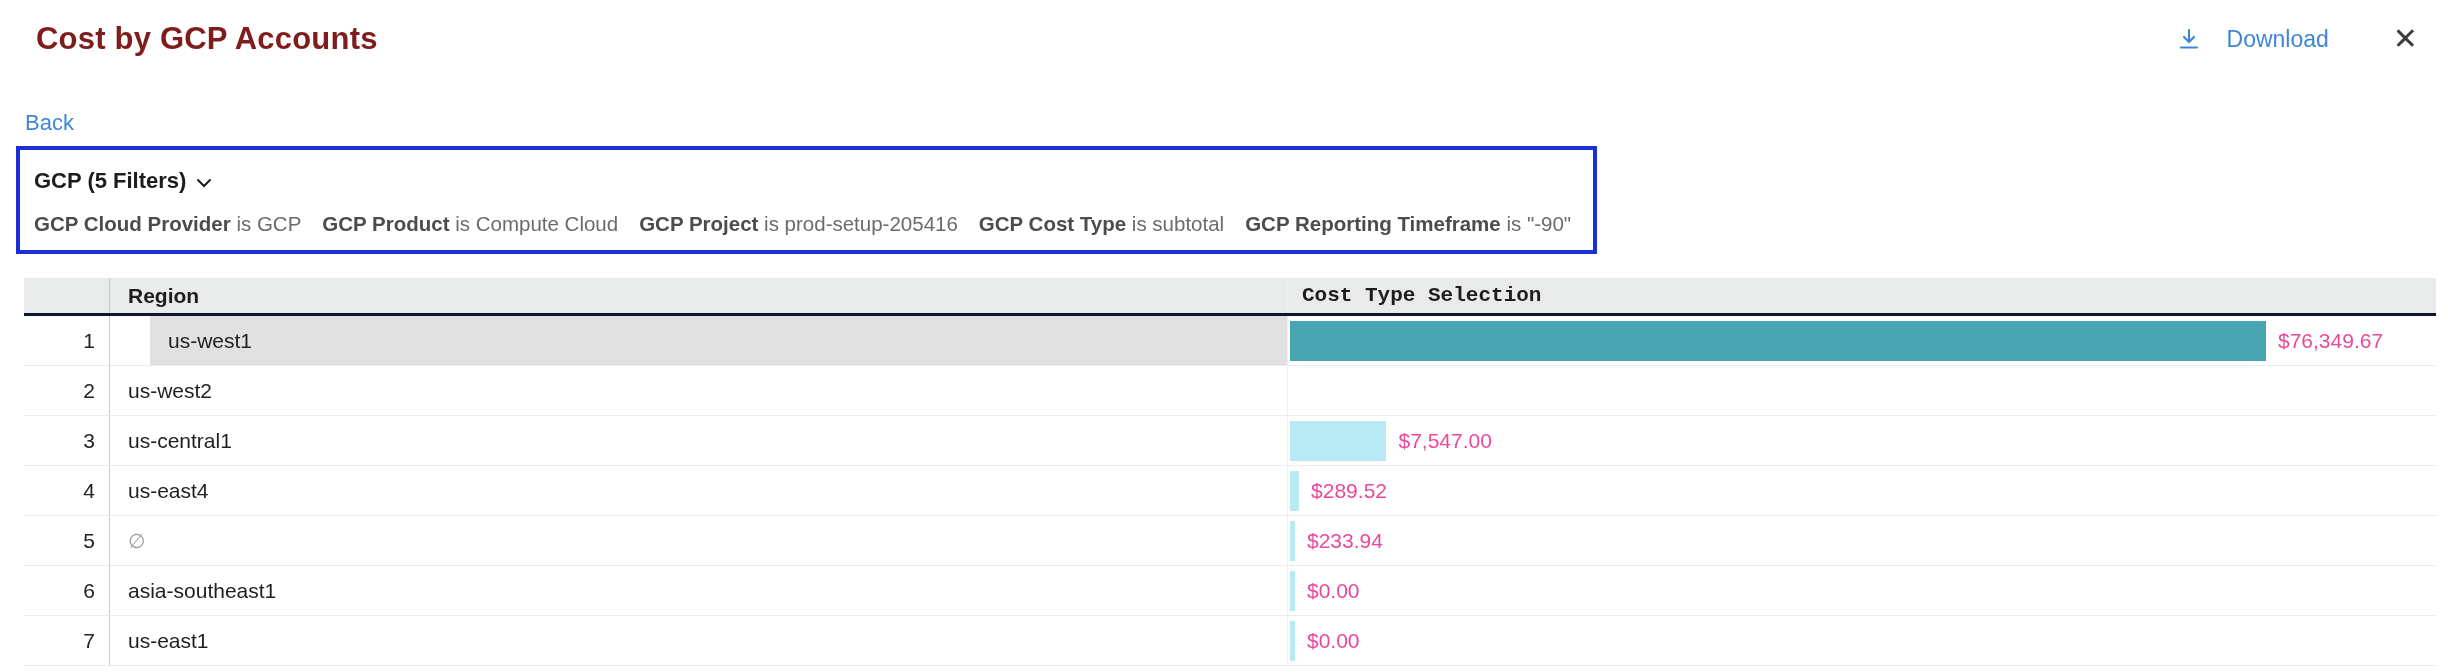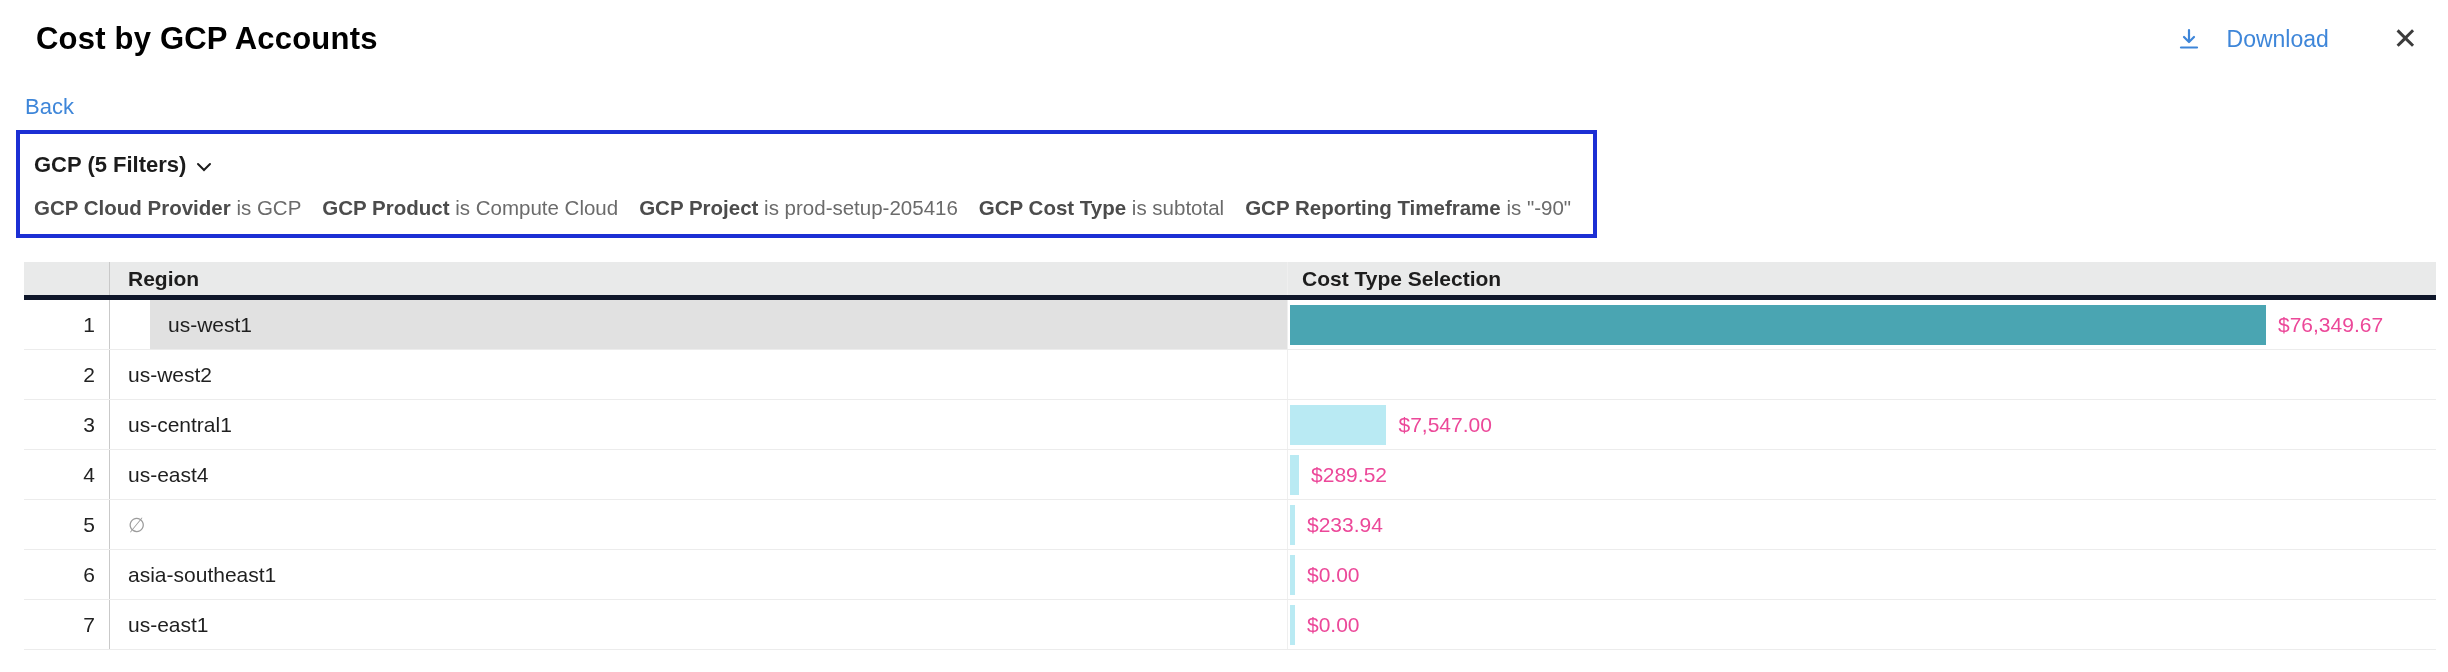--- a/index.html
+++ b/index.html
@@ -9,55 +9,55 @@
     --bar-secondary:#B9EAF3;
     --header-bg:#E9EAEA;
     --row-highlight:#E1E1E1;
   }
   *{box-sizing:border-box;margin:0;padding:0;}
   html,body{width:2448px;height:672px;overflow:hidden;background:#ffffff;
     font-family:"Liberation Sans","DejaVu Sans",sans-serif;color:#1f1f1f;}
 
   
   .top-header{display:flex;align-items:center;padding:20px 22px 0 36px;}
-  .page-title{font-size:31px;font-weight:700;color:#000000;letter-spacing:.2px;}
+  .page-title{font-size:31px;font-weight:700;color:#7f1d1d;letter-spacing:.2px;}
   .spacer{flex:1;}
   .download-btn{display:flex;align-items:center;gap:26px;color:var(--link-blue);
     font-size:23px;font-weight:500;cursor:pointer;margin-right:56px;}
   .download-btn svg{display:block;}
   .close-btn{font-size:30px;color:#3c3c3c;cursor:pointer;line-height:1;padding:4px 8px;}
 
   
-  .back-link{display:inline-block;margin:36px 0 10px 25px;color:var(--link-blue);
+  .back-link{display:inline-block;margin:52px 0 10px 25px;color:var(--link-blue);
     font-size:22px;cursor:pointer;}
 
   
   .filter-box{margin-left:16px;border:4px solid var(--filter-border);
     width:-moz-fit-content;width:fit-content;padding:16px 22px 14px 10px;}
   .filter-summary{display:inline-flex;align-items:center;gap:10px;font-size:22px;
     font-weight:700;color:#1c1c1c;cursor:pointer;padding:2px 4px;}
   .filter-summary svg{margin-top:3px;}
   .filter-list{display:flex;gap:21px;margin-top:16px;padding-left:4px;white-space:nowrap;}
   .filter-item{font-size:20.5px;color:#6b6b6b;cursor:pointer;}
   .filter-item b{color:#4c4c4c;font-weight:700;}
 
   
   .table{margin:24px 12px 0 24px;}
   .t-row{display:grid;grid-template-columns:86px 1178px 1fr;align-items:stretch;}
-  .t-head{background:var(--header-bg);border-bottom:5px solid #0f172a;height:38px;}
+  .t-head{background:var(--header-bg);border-bottom:3px solid #0f172a;height:38px;}
   .t-head .cell{display:flex;align-items:center;font-weight:700;font-size:21px;color:#1d1d1d;}
   .row{height:50px;border-bottom:1px solid #ececec;background:#fff;}
   .cell{display:flex;align-items:center;min-width:0;}
   .cell-num{justify-content:flex-end;padding-right:14px;font-size:21px;color:#222;
     border-right:1px solid #c9c9c9;}
   .cell-region{padding-left:18px;font-size:21px;border-right:1px solid #efefef;}
   .cell-region.highlight{background:var(--row-highlight);margin-left:40px;}
   .cell-region .null-val{color:#9c9c9c;font-size:20px;}
   .cell-cost{padding-left:2px;}
-  .t-head .cell-cost{padding-left:14px;}
+  .t-head .cell-cost{padding-left:14px;font-family:Liberation Mono, monospace;}
   .bar{height:40px;flex:0 0 auto;}
   .bar-label{margin-left:12px;font-size:21px;color:#ec4899;white-space:nowrap;}
 </style>
 </head>
 <body>
 
 <div class="top-header">
   <div class="page-title">Cost by GCP Accounts</div>
   <div class="spacer"></div>
   <div class="download-btn">

